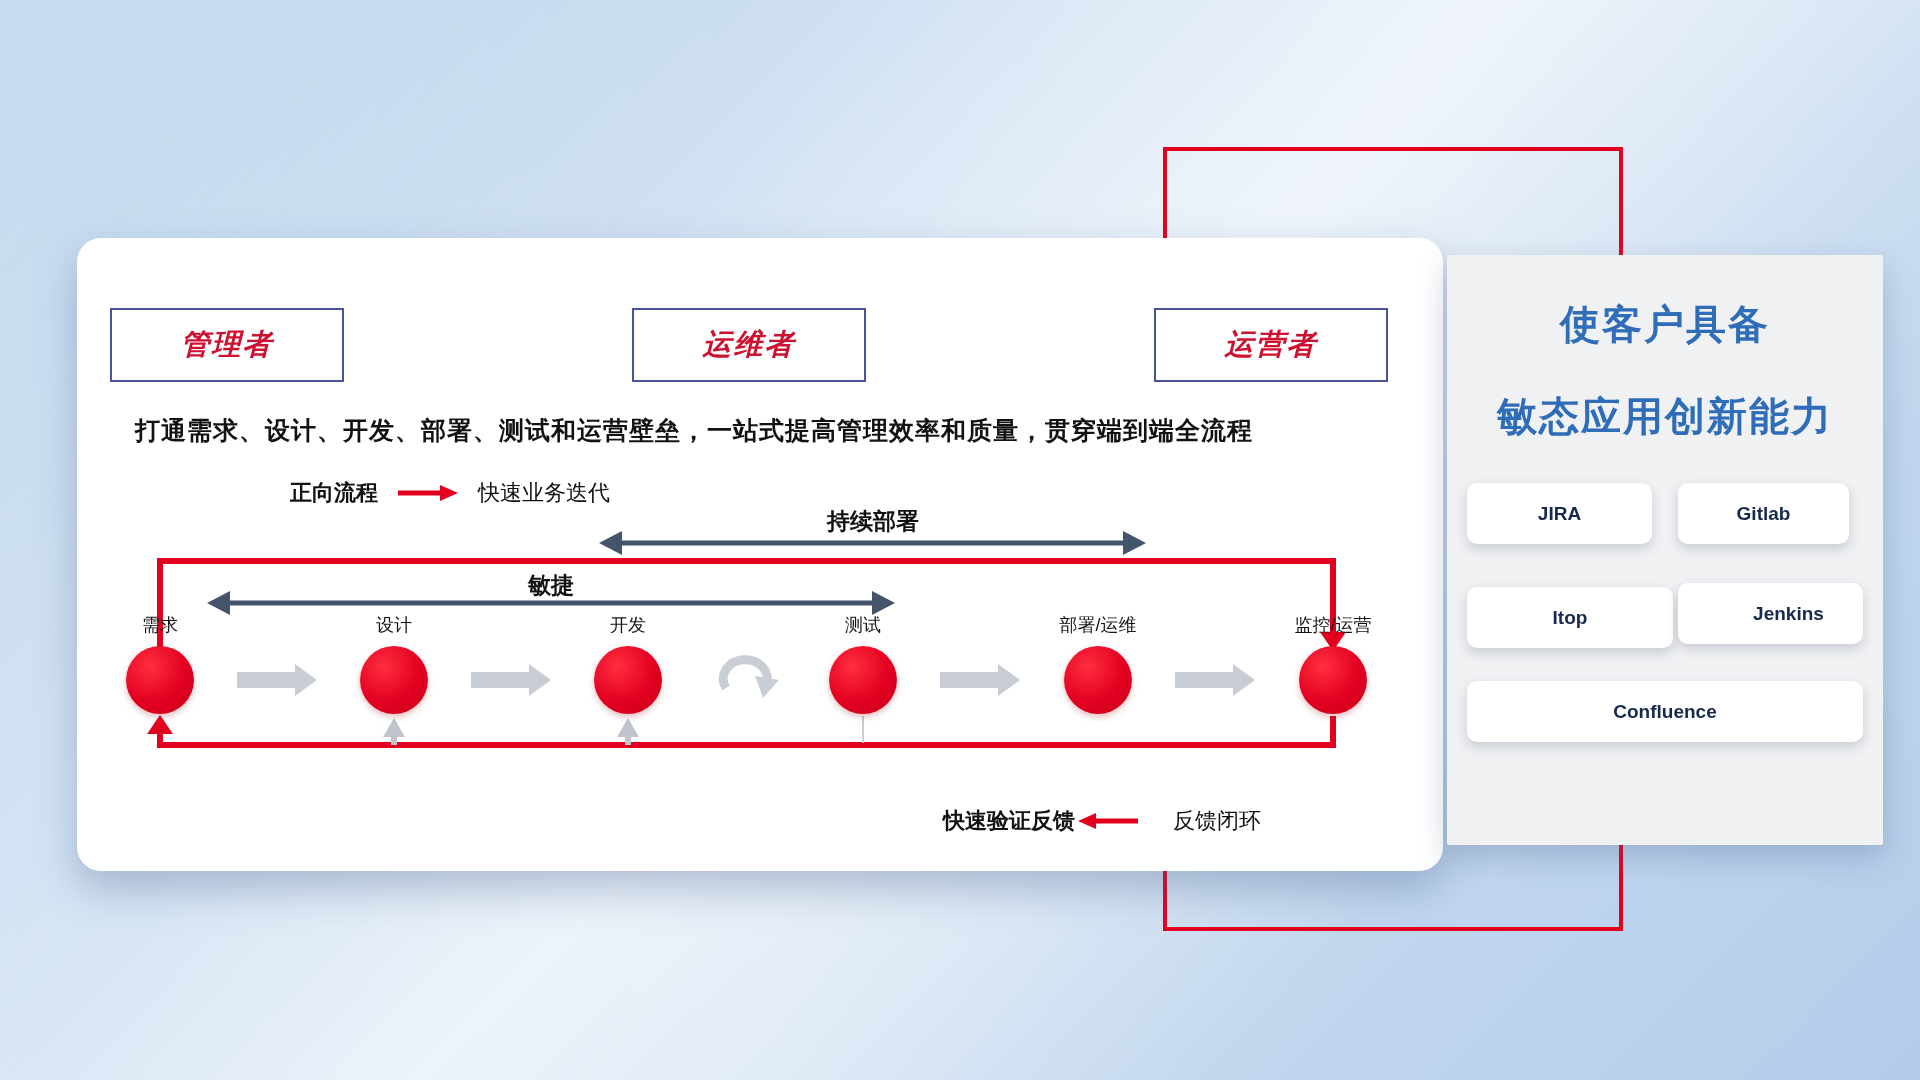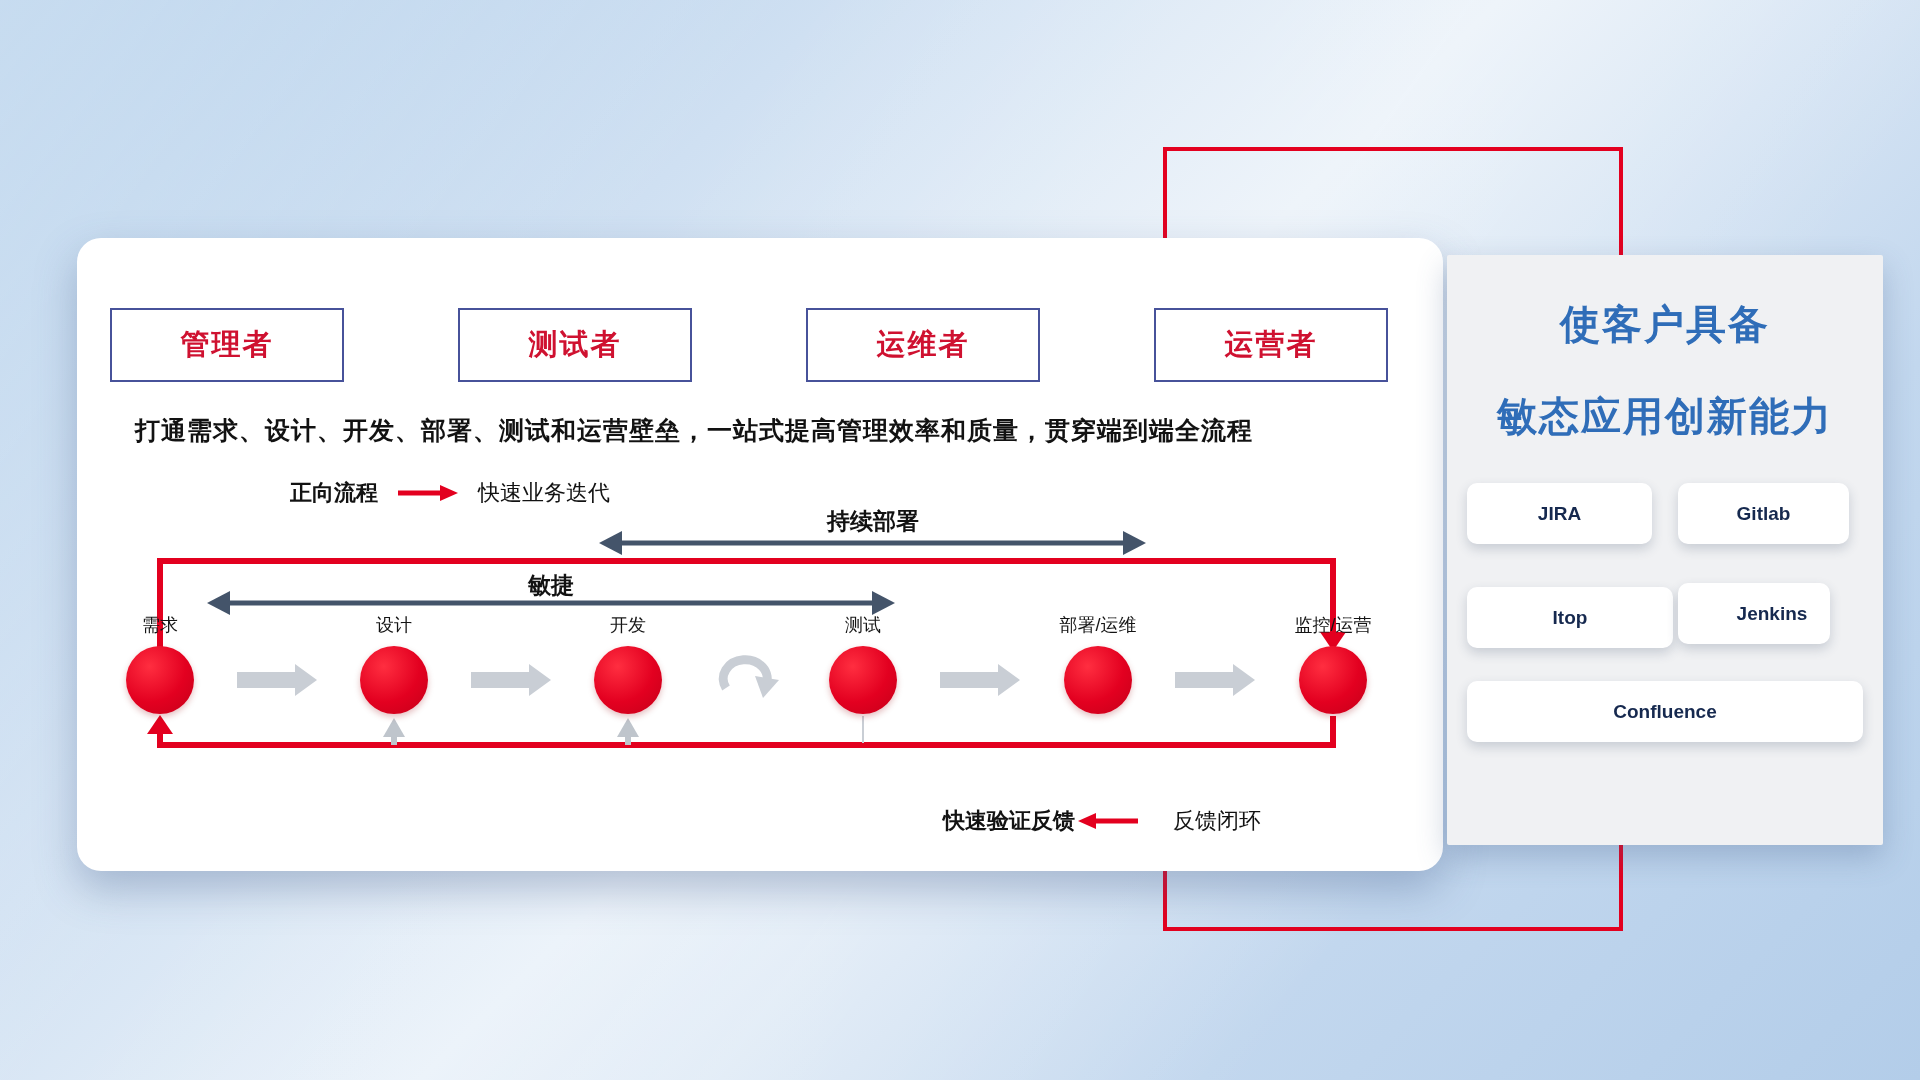--- a/index.html
+++ b/index.html
@@ -18,21 +18,21 @@
   .card {
     position:absolute; left:77px; top:238px; width:1366px; height:633px;
     background:#ffffff; border-radius:24px; z-index:2;
     box-shadow:0 18px 42px rgba(70,95,140,.35);
   }
   .roles-row { position:absolute; left:33px; top:70px; width:1278px; height:74px;
     display:flex; justify-content:space-between; }
   .role-box {
     width:234px; height:74px; border:2px solid #47529a; background:#fff;
     display:flex; align-items:center; justify-content:center;
-    font-size:29px; font-weight:700; color:#cf1130; letter-spacing:2px;
+    font-size:29px; font-weight:700; color:#cf1130; letter-spacing:2px;font-style:italic;
   }
   .desc {
     position:absolute; left:58px; top:176px; width:1280px;
     font-size:25px; font-weight:700; color:#121212; letter-spacing:1px;
   }
   .legend-forward {
     position:absolute; left:213px; top:240px; height:30px;
     display:flex; align-items:center; gap:20px;
   }
   .legend-forward .lbl { font-size:22px; font-weight:700; color:#121212; }
@@ -67,38 +67,35 @@
   .panel-title.t2 { top:134px; }
   .tool {
     position:absolute; height:61px; background:#ffffff; border-radius:10px;
     box-shadow:0 5px 12px rgba(40,60,90,.20);
     display:flex; align-items:center; justify-content:center;
     font-size:19px; font-weight:700; color:#16294f;
   }
   .tool.jira       { left:20px;  top:228px; width:185px; }
   .tool.gitlab     { left:231px; top:228px; width:171px; }
   .tool.itop       { left:20px;  top:332px; width:206px; }
-  .tool.jenkins    { left:231px; top:328px; width:152px;padding-left:36px; }
+  .tool.jenkins    { left:231px; top:328px; width:185px;padding-left:36px; }
   .tool.confluence { left:20px;  top:426px; width:396px; }
 </style>
 </head>
 <body>
 
 <div style="width:100%;height:100%;position:relative;">
 
   <div class="red-frame"></div>
 
   <div class="card">
 
     <div class="roles-row">
       <div class="role-box">
           <span>管理者</span>
-        </div>
-      <div class="role-box">
-          <span>测试者</span>
         </div>
       <div class="role-box">
           <span>运维者</span>
         </div>
       <div class="role-box">
           <span>运营者</span>
         </div>
     </div>
 
     <div class="desc">打通需求、设计、开发、部署、测试和运营壁垒，一站式提高管理效率和质量，贯穿端到端全流程</div>

